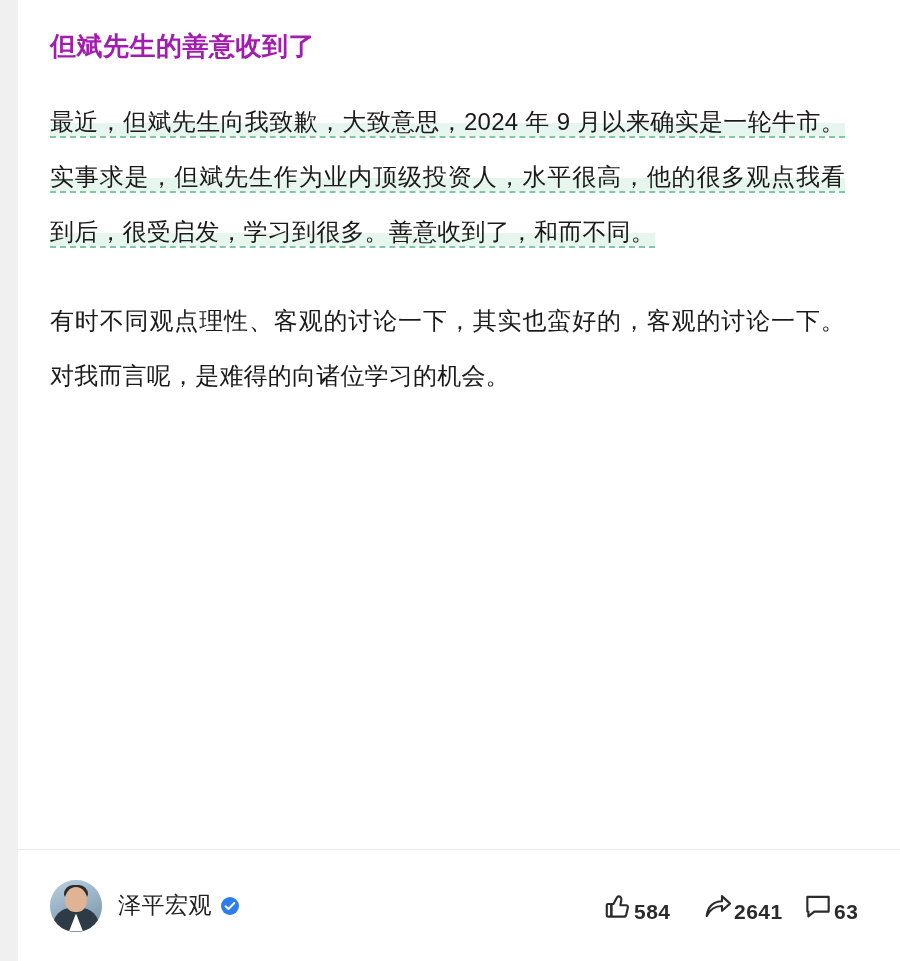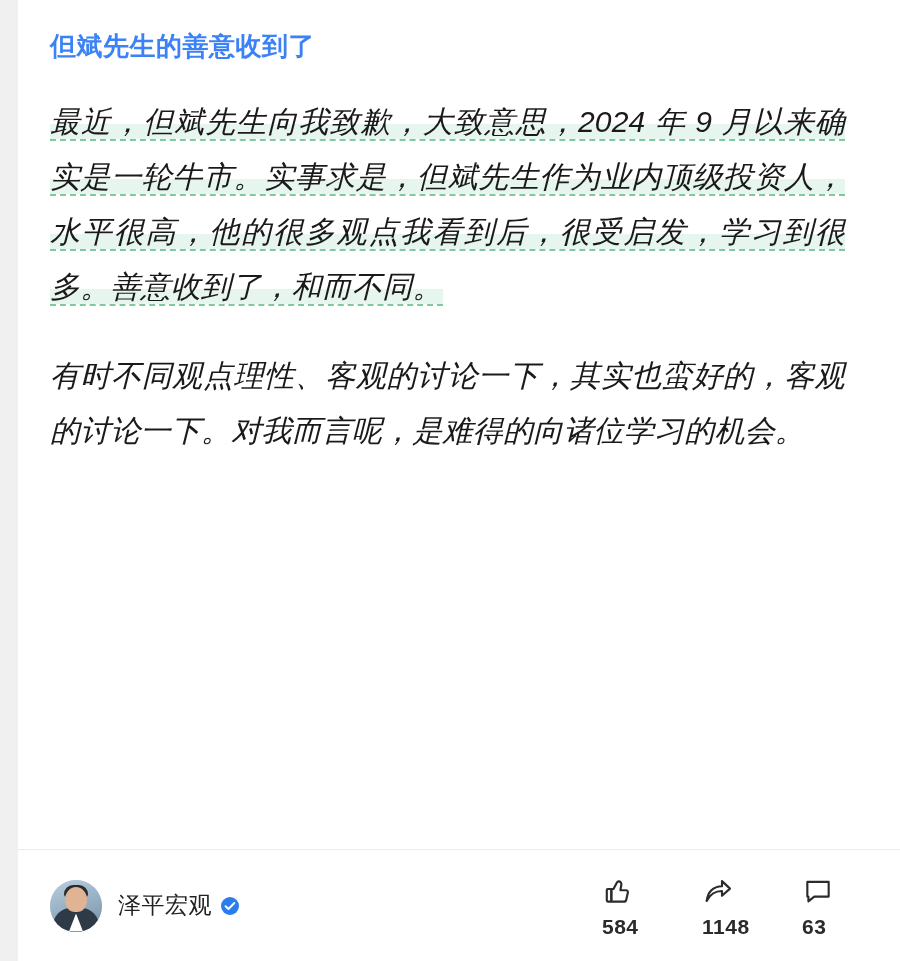--- a/index.html
+++ b/index.html
@@ -33,33 +33,32 @@
     left: 18px;
     top: 0;
     right: 0;
     bottom: 0;
     padding: 30px 55px 0 32px;
     box-sizing: border-box;
   }
   .article-title {
     font-size: 26px;
     font-weight: bold;
-    color: #3b82f6;
+    color: #a21caf;
     letter-spacing: 0.5px;
     margin: 0 0 30px 0;
     line-height: 1.3;
   }
   .para {
-    font-size: 30px;
+    font-size: 24px;
     color: #1a1a1a;
     line-height: 55px;
     margin: 0 0 34px 0;
     letter-spacing: 0.2px;
     text-align: justify;
-    font-style: italic;
   }
   .para.last {
     margin-bottom: 0;
   }
   .hl {
     border-bottom: 2px dashed #7fc8a0;
     background: linear-gradient(to bottom, rgba(230,246,238,0) 55%, rgba(222,243,232,0.75) 55%);
     padding-bottom: 1px;
   }
   .fade-mask {
@@ -157,22 +156,22 @@
     display: inline-block;
   }
   .actions {
     margin-left: auto;
     display: flex;
     align-items: flex-start;
     gap: 46px;
   }
   .action {
     display: flex;
-    flex-direction: column;
-    align-items: flex-start;
+    flex-direction: row;
+    align-items: flex-end;
     width: 54px;
     cursor: pointer;
   }
   .action .ic {
     height: 36px;
     display: flex;
     align-items: center;
     justify-content: center;
   }
   .action .cnt {
@@ -233,21 +232,21 @@
         </div>
         <div class="cnt">584</div>
       </div>
 
       <div class="action">
         <div class="ic">
           <svg width="32" height="32" viewBox="0 0 24 24" fill="none" stroke="#2b2b2b" stroke-width="1.6" stroke-linejoin="round" stroke-linecap="round">
             <path d="M3.5 19.5 C4.5 11.5 9.5 8.6 15 8.4 L15 4.6 L21 10.2 L15 15.6 L15 12 C9.6 12 6 14.5 3.5 19.5 Z"></path>
           </svg>
         </div>
-        <div class="cnt">1148</div>
+        <div class="cnt">2641</div>
       </div>
 
 
       <div class="action">
         <div class="ic">
           <svg width="32" height="32" viewBox="0 0 24 24" fill="none" stroke="#2b2b2b" stroke-width="1.6" stroke-linejoin="round" stroke-linecap="round">
             <path d="M4 5.2 L20 5.2 L20 16.2 L9.2 16.2 L4.8 19.8 L4.8 16.2 L4 16.2 Z"></path>
           </svg>
         </div>
         <div class="cnt">63</div>

